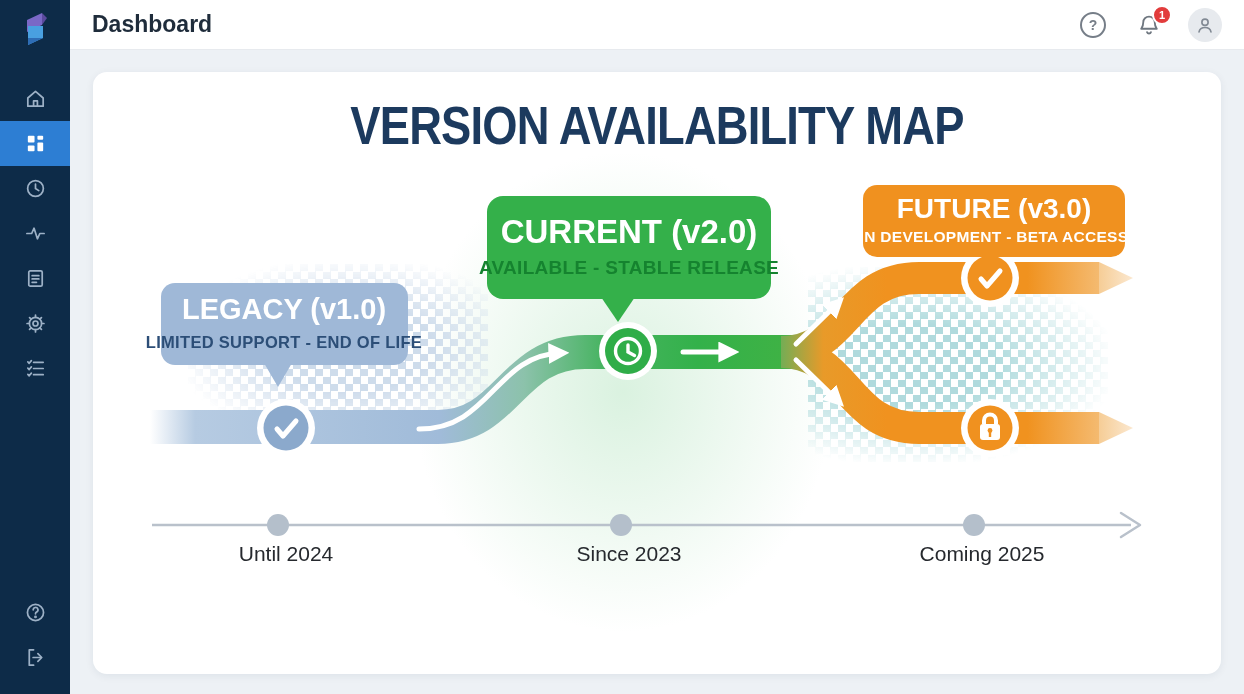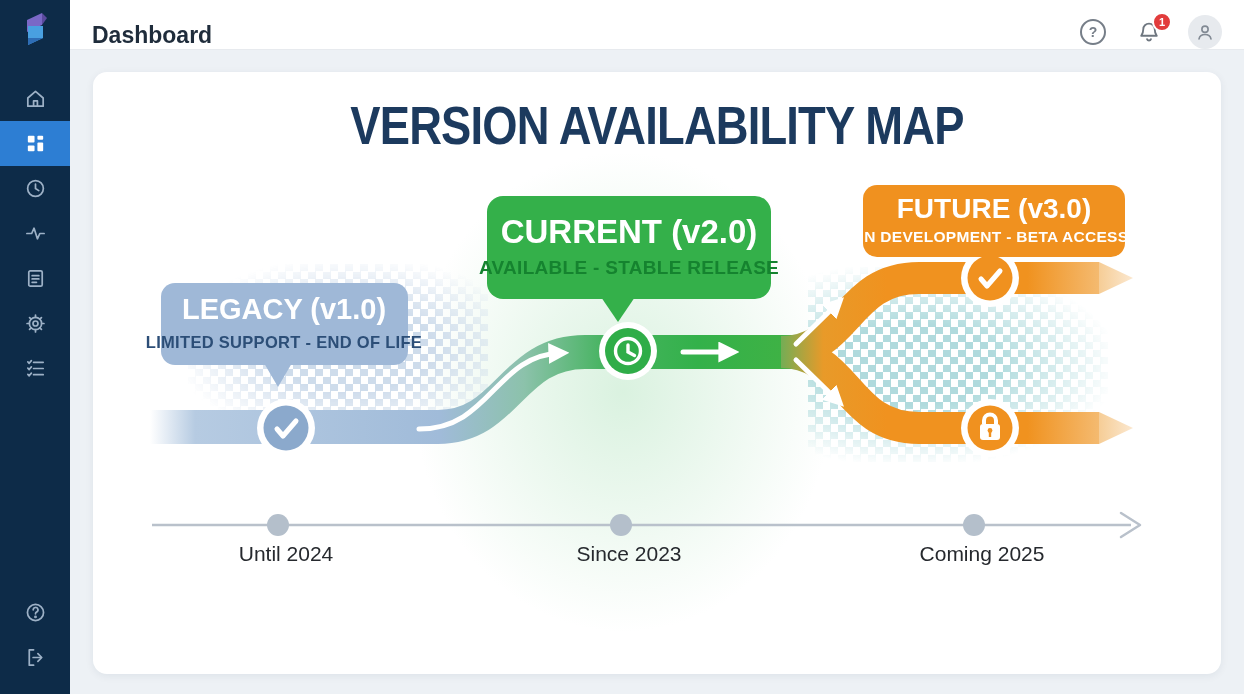--- a/index.html
+++ b/index.html
@@ -12,21 +12,21 @@
   .logo-box { height:58px; display:flex; align-items:center; justify-content:center; }
   .sb-nav { display:flex; flex-direction:column; align-items:stretch; margin-top:18px; }
   .sb-item { height:45px; display:flex; align-items:center; justify-content:center;
     color:#9db1c6; cursor:pointer; }
   .sb-item.active { background:#2d7ed3; color:#ffffff; }
   .sb-bottom { margin-top:auto; margin-bottom:14px; display:flex; flex-direction:column; }
   .sb-item svg { display:block; }
 
   
   .header { position:absolute; left:70px; top:0; right:0; height:50px; background:#ffffff;
-    border-bottom:1px solid #e7eaee; display:flex; align-items:flex-end;
+    border-bottom:1px solid #e7eaee; display:flex; align-items:center;
     padding:0 22px; z-index:15; }
   .header-title { font-size:23px; font-weight:bold; color:#1f2c3b; }
   .header-right { margin-left:auto; display:flex; align-items:center; gap:22px; }
   .hicon { position:relative; width:34px; height:34px; display:flex; align-items:center;
     justify-content:center; cursor:pointer; color:#6f7780; }
   .help-circle { width:26px; height:26px; border:2px solid #767e88; border-radius:50%;
     display:flex; align-items:center; justify-content:center; font-size:14px;
     font-weight:bold; color:#767e88; }
   .notif-badge { position:absolute; top:-3px; right:-6px; min-width:20px; height:20px;
     background:#e23c3c; border-radius:50%; color:#fff; font-size:11px; font-weight:bold;

